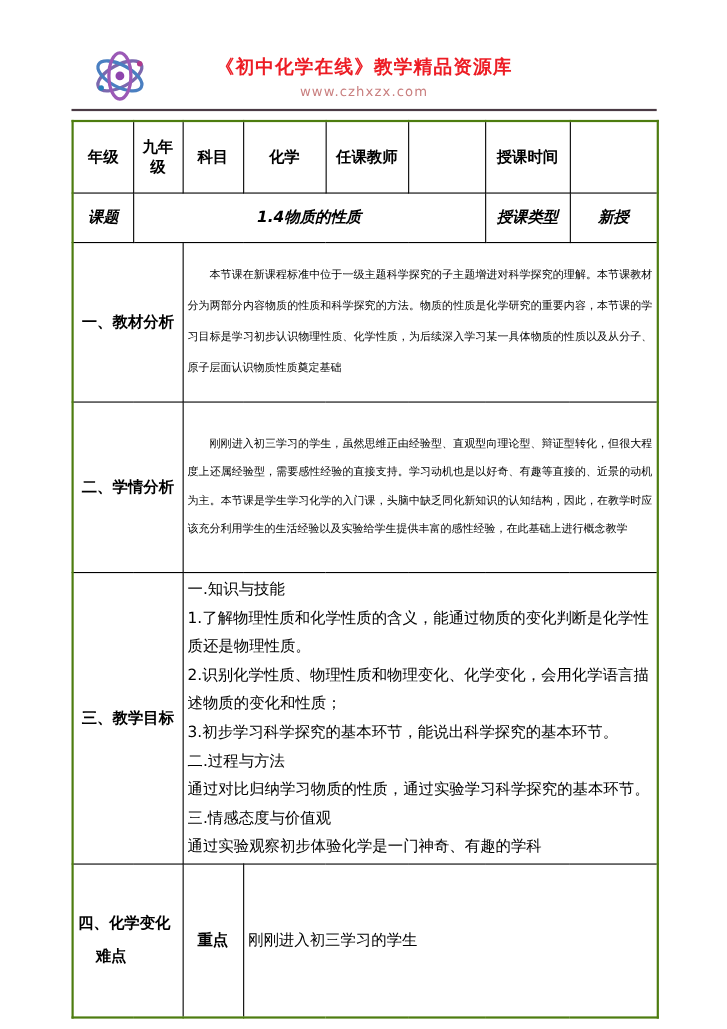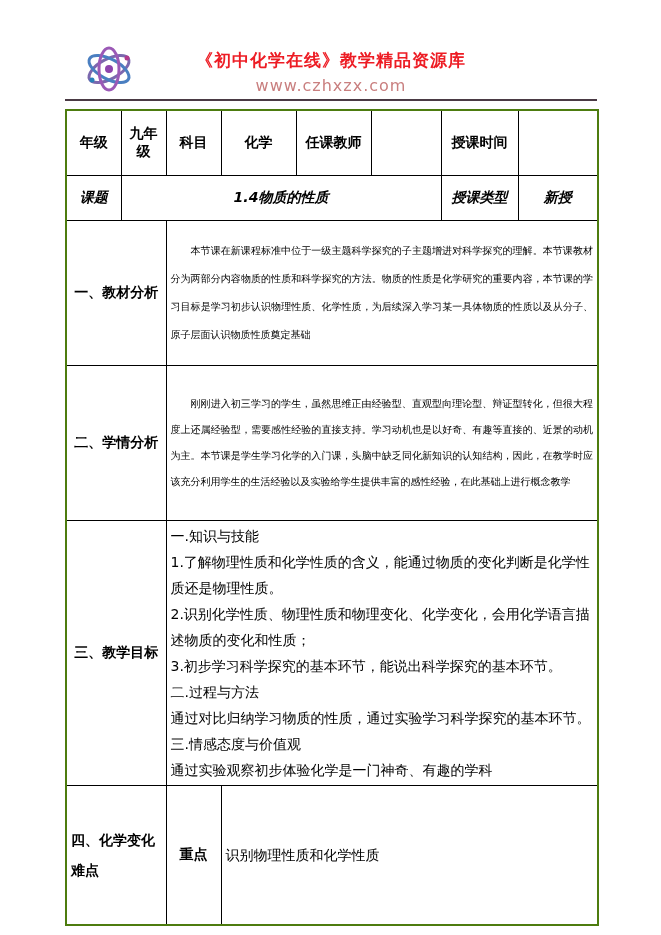--- a/index.html
+++ b/index.html
@@ -25,21 +25,21 @@
   .logo{
     position:absolute;left:18px;top:0px;width:52px;height:48px;
   }
   .header-text{
     position:absolute;left:0;right:0;top:4px;text-align:center;
   }
   .site-title{
     font-size:17px;font-weight:bold;color:#ed1c24;letter-spacing:1px;
   }
   .site-url{
-    margin-top:4px;font-size:16px;color:#c97f7f;letter-spacing:1px;
+    margin-top:4px;font-size:12px;color:#c97f7f;letter-spacing:1px;
   }
   .header-rule{
     height:2px;background:#4a3a44;margin-top:2px;
   }
   
   table.lesson{
     border-collapse:collapse;table-layout:fixed;
     width:532px;margin-top:8px;
     border:2px solid #4d7c0f;
   }
@@ -71,21 +71,21 @@
   td.body-cell.tight .para{
     line-height:26px;
   }
   td.body-cell .prelines{
     line-height:26px;font-size:14px;white-space:pre-line;text-align:left;
   }
   td.keypoint-lbl{
     vertical-align:top;padding-top:8px;font-weight:bold;font-size:15px;
     text-align:left;padding-left:8px;line-height:30px;
   }
-  td.keypoint-lbl .line2{}
+  td.keypoint-lbl .line2{margin-left:16px;}
   td.keypoint-sub{
     vertical-align:top;padding-top:22px;font-weight:bold;text-align:center;font-size:15px;margin-left:17px;
   }
   td.keypoint-content{
     vertical-align:top;text-align:left;padding:8px 10px;font-size:14px;line-height:26px;
   }
 </style>
 </head>
 <body>
 
@@ -170,19 +170,19 @@
 通过实验观察初步体验化学是一门神奇、有趣的学科</div>
         </td>
       </tr>
 
       <tr class="row-keypoints" style="height:140px;">
         <td class="keypoint-lbl" colspan="2">
           <div>四、化学变化</div>
           <div class="line2">难点</div>
         </td>
         <td class="keypoint-sub">重点</td>
-        <td class="keypoint-content" colspan="5">识别物理性质和化学性质</td>
+        <td class="keypoint-content" colspan="5">刚刚进入初三学习的学生</td>
       </tr>
 
     </tbody>
       </table>
   </div>
 </div>
 
 </body></html>

